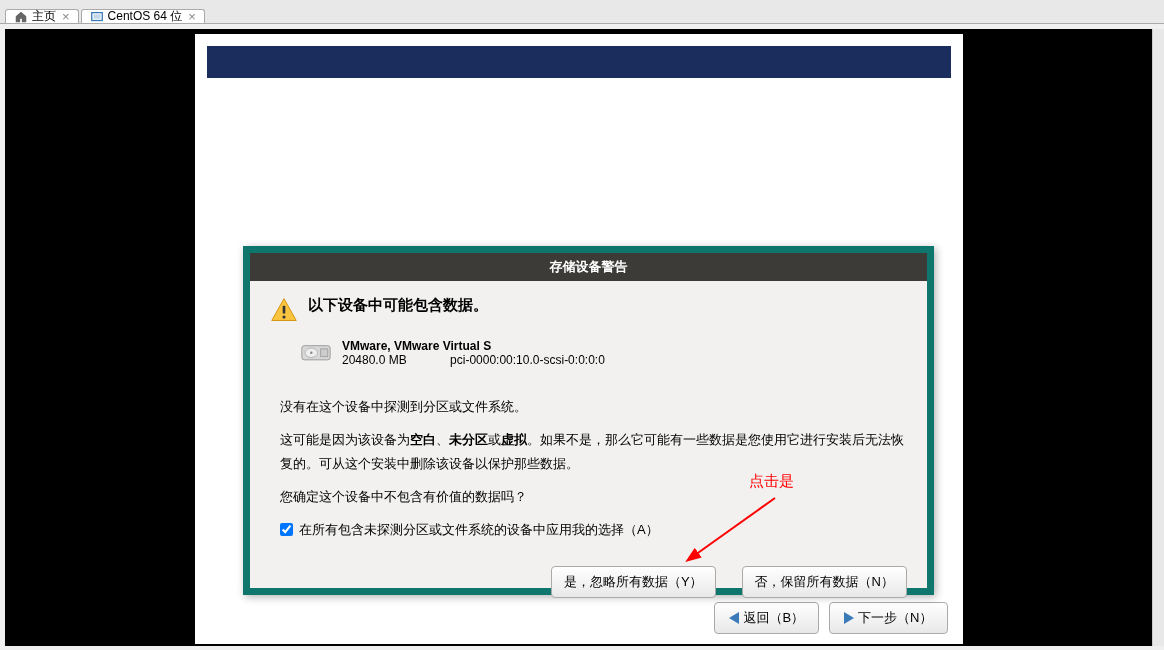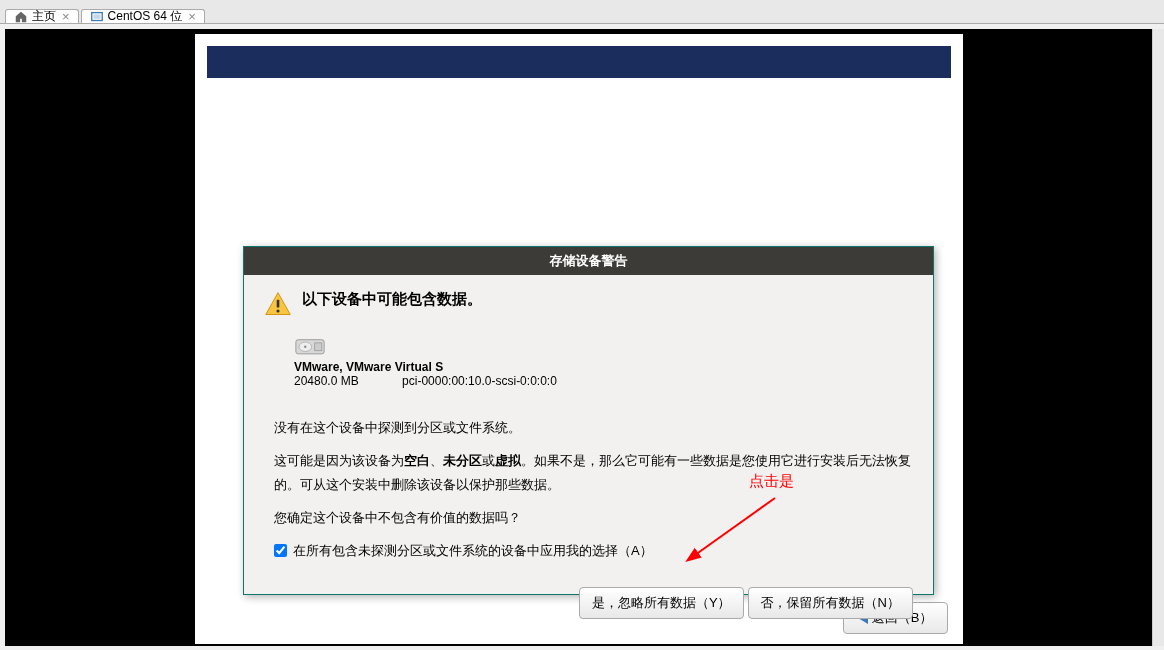--- a/index.html
+++ b/index.html
@@ -88,21 +88,21 @@
     }
     
     
     .dialog {
       position: absolute;
       top: 246px;
       left: 243px;
       width: 691px;
       height: 349px;
       background: #f2f1f0;
-      border: 1px solid #0f766e;
+      border: 7px solid #0f766e;
       box-shadow: 2px 2px 8px rgba(0,0,0,0.3);
       z-index: 10;
     }
     .dialog-title {
       background: #3c3b37;
       color: #fff;
       text-align: center;
       padding: 5px 0;
       font-size: 13px;
       font-weight: bold;
@@ -121,21 +121,20 @@
       margin-right: 10px;
     }
     .dialog-heading-text {
       font-size: 15px;
       font-weight: bold;
     }
     .device-row {
       display: flex;
       align-items: flex-start;
       margin: 5px 0 14px 30px;
-      flex-direction: column;
     }
     .disk-icon {
       width: 32px;
       height: 22px;
       margin-right: 10px;
       margin-top: 2px;
     }
     .device-info { font-size: 12px; }
     .device-name { font-weight: bold; }
     .device-meta { margin-top: 0; }
@@ -151,21 +150,21 @@
       display: flex;
       align-items: center;
       margin: 12px 0 0 10px;
       font-size: 13px;
     }
     .checkbox-row input { margin-right: 6px; }
     .dialog-buttons {
       display: flex;
       justify-content: flex-end;
       padding: 12px 20px 15px 0;
-      gap: 4px;
+      gap: 26px;
     }
     .btn {
       background: linear-gradient(#fff, #e8e8e8);
       border: 1px solid #aaa;
       border-radius: 4px;
       padding: 6px 12px;
       font-size: 13px;
       cursor: pointer;
     }
     
@@ -254,20 +253,24 @@
 
   <div class="installer">
     <div class="installer-header"></div>
 
     <div class="watermark">http://blog.csdn.net/ProgrammingWay</div>
 
     <div class="nav-buttons">
       <button class="nav-btn">
         <span class="arrow-left"></span>
         <span>返回（B）</span>
+      </button>
+      <button class="nav-btn">
+        <span class="arrow-right"></span>
+        <span>下一步（N）</span>
       </button>
     </div>
   </div>
 </div>
 
 <div class="dialog">
   <div class="dialog-title">存储设备警告</div>
   <div class="dialog-body">
     <div class="dialog-heading">
       <span>

